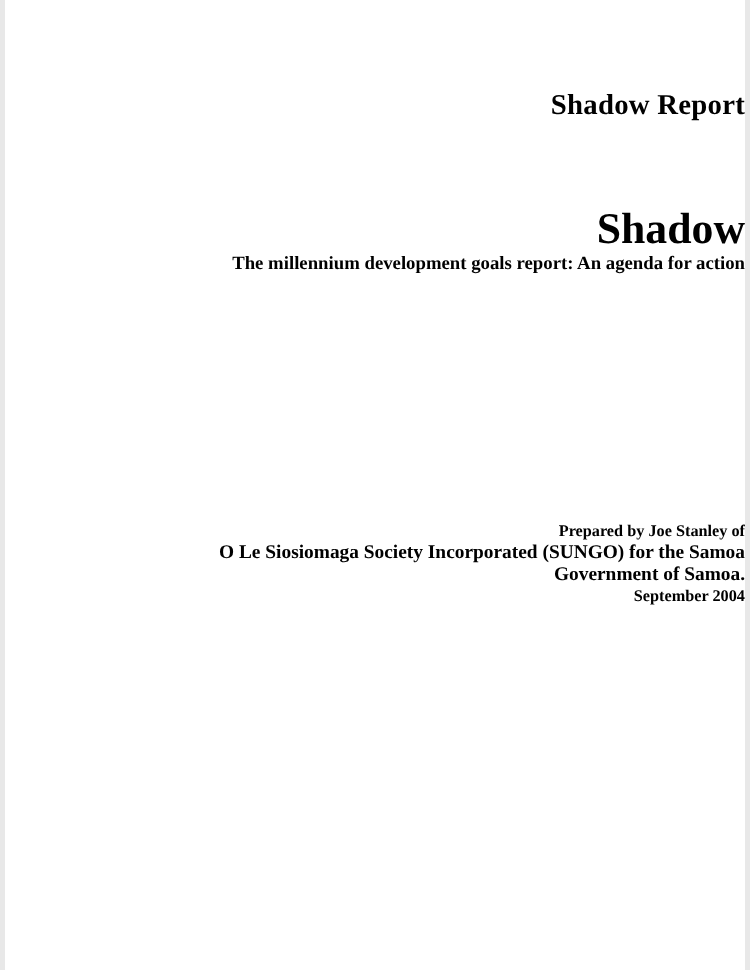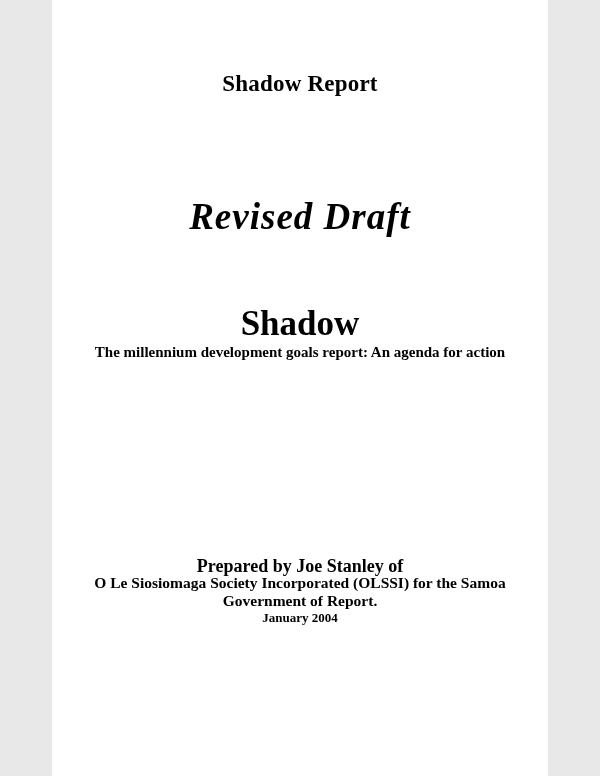--- a/index.html
+++ b/index.html
@@ -1,25 +1,25 @@
 <!DOCTYPE html>
 <html><head>
 <meta charset="utf-8">
 <style>
   * { margin: 0; padding: 0; box-sizing: border-box; }
   html, body { background: #e8e8e8; }
   .page {
     position: relative;
-    width: 496px;
+    width: 592px;
     height: 776px;
     margin: 0 auto;
     background: #ffffff;
     color: #000000;
     font-family: "Liberation Serif", "DejaVu Serif", serif;
-    text-align: center;
+    text-align: right;
     overflow: hidden;
   }
   .title-block { padding-top: 71px; }
   .title-line1 {
     font-size: 23px;
     font-weight: bold;
     line-height: 26px;
     letter-spacing: 0.2px;
   }
   .title-line2 {
@@ -46,21 +46,21 @@
     font-weight: bold;
     line-height: 38px;
   }
   .subtitle {
     font-size: 15px;
     font-weight: bold;
     line-height: 18px;
   }
   .credits { margin-top: 197px; }
   .credits-prepared {
-    font-size: 18px;
+    font-size: 13px;
     font-weight: bold;
     line-height: 16px;
   }
   .credits-line {
     font-size: 15.5px;
     font-weight: bold;
     line-height: 18px;
   }
   .credits-date {
     font-size: 13px;
@@ -70,26 +70,25 @@
 </style>
 </head>
 <body>
 
 <div class="page">
 
   <div class="title-block">
     <div class="title-line1">Shadow Report</div>
   </div>
 
-  <div class="draft-label">Revised Draft</div>
 
   <div class="country-title">Shadow</div>
 
   <div class="subtitle">The millennium development goals report: An agenda for action</div>
 
   <div class="credits">
     <div class="credits-prepared">Prepared by Joe Stanley of</div>
-    <div class="credits-line">O Le Siosiomaga Society Incorporated (OLSSI) for the Samoa</div>
-    <div class="credits-line">Government of Report.</div>
-    <div class="credits-date">January 2004</div>
+    <div class="credits-line">O Le Siosiomaga Society Incorporated (SUNGO) for the Samoa</div>
+    <div class="credits-line">Government of Samoa.</div>
+    <div class="credits-date">September 2004</div>
   </div>
 
 </div>
 
 </body></html>

